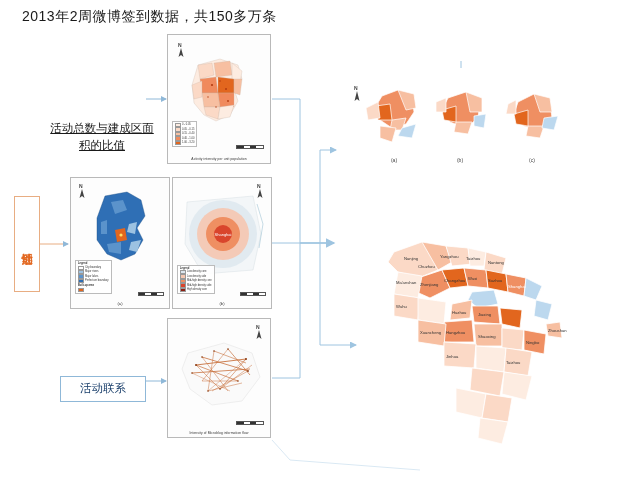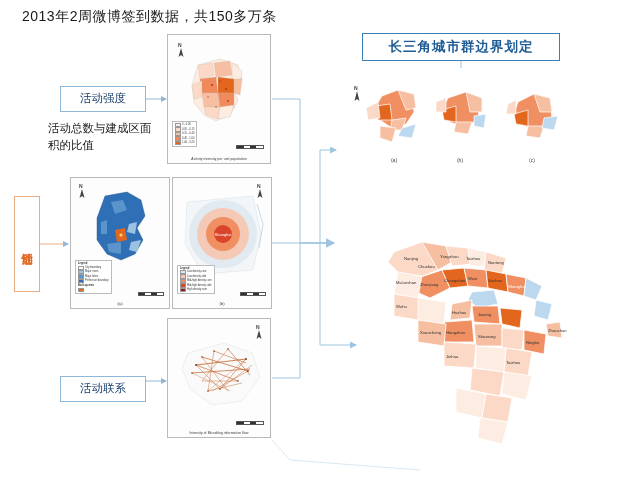--- a/index.html
+++ b/index.html
@@ -45,20 +45,22 @@
   #cal-proximity {
     left: 14px; top: 196px; width: 26px; height: 96px;
     color: #e2661e; border-color: #e8ad82;
     font-size: 11.5px; line-height: 1.25;
   }
   #cal-proximity span { writing-mode: vertical-rl; text-orientation: upright; }
   #cal-link { left: 60px; top: 368px; width: 86px; height: 26px; font-size: 11.5px; margin-top: 8px; }
   #cal-ratio {
     left: 48px; top: 120px; width: 108px;
     color: #1a1a1a; font-size: 11.5px; line-height: 1.5;
+    text-align: center;
+    text-decoration: underline;
   }
 
   
   #cal-header {
     left: 362px; top: 33px; width: 198px; height: 28px;
     border: 1.5px solid #3a7fb5;
     color: #1f5c96;
     font-size: 13.5px;
     font-weight: bold;
     letter-spacing: 1px;
@@ -164,39 +166,33 @@
 
     <path d="M320,243 L320,150 L336,150" stroke="#9ec4e0" stroke-width="1" fill="none" marker-end="url(#ah2)"></path>
 
     <path d="M320,243 L320,345 L356,345" stroke="#9ec4e0" stroke-width="1" fill="none" marker-end="url(#ah2)"></path>
 
     <path d="M461,61 L461,68" stroke="#9ec4e0" stroke-width="1" fill="none"></path>
 
     <path d="M272,440 L290,460 L420,470" stroke="#cfe2f0" stroke-width="0.8" fill="none"></path>
   </svg>
 
-  <div class="abs callout" id="cal-intensity">
-    <span>活动强度</span>
-  </div>
 
   <div class="abs" id="cal-ratio">
     <span>活动总数与建成区面积的比值</span>
   </div>
 
   <div class="abs callout" id="cal-proximity">
     <span>活动邻近性</span>
   </div>
 
   <div class="abs callout" id="cal-link">
     <span>活动联系</span>
   </div>
 
-  <div class="abs callout" id="cal-header">
-    <span>长三角城市群边界划定</span>
-  </div>
 
   <div class="abs vlabel" id="v-metro">
     <span>都市圈层面</span>
   </div>
   <div class="abs vlabel" id="v-cluster">
     <span>城市群层面</span>
   </div>
 
   <div class="abs panel" id="panel-a">
     <svg viewBox="0 0 104 130" width="104" height="130">

